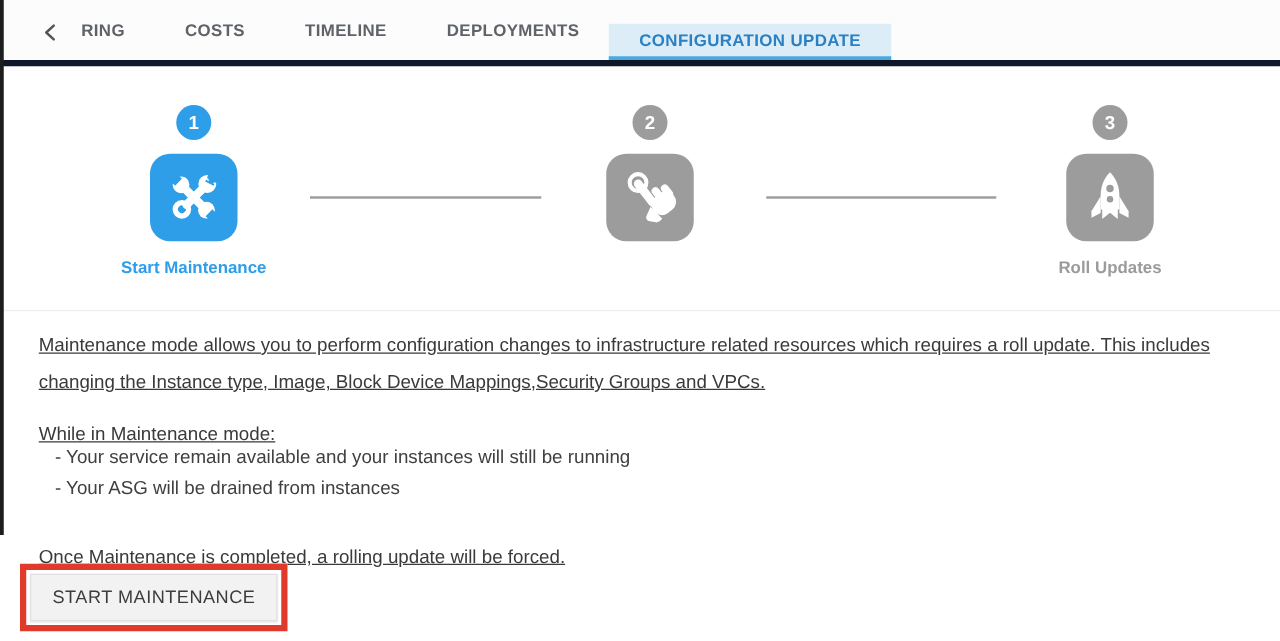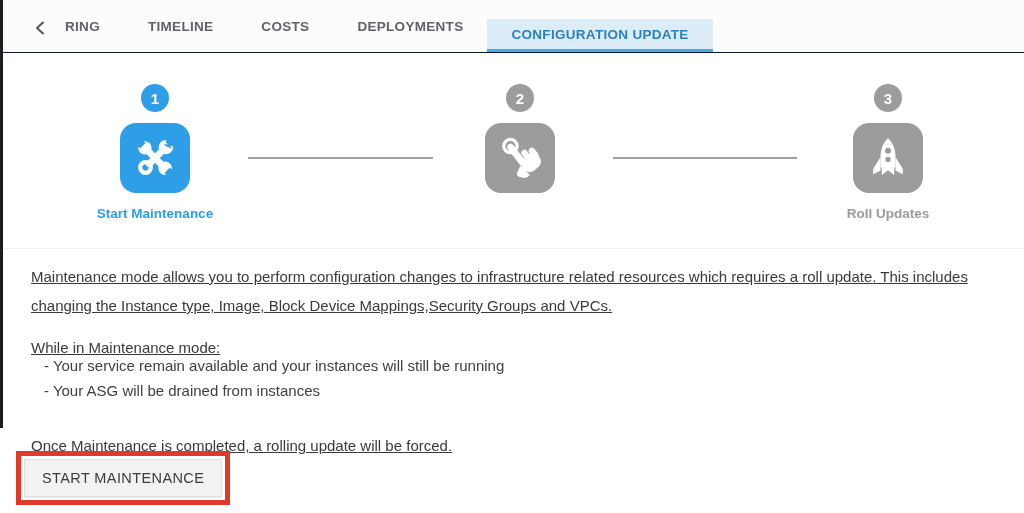--- a/index.html
+++ b/index.html
@@ -11,21 +11,21 @@
     color:#3c3c3c;
   }
   .screen-edge {
     position:absolute; left:0; top:0; width:3px; height:428px;
     background:#1d1d1d; z-index:50;
   }
   
   .tabbar {
     position:absolute; left:0; top:0; width:1024px; height:53px;
     background:#fcfcfc;
-    border-bottom:1px solid #0f172a;
+    border-bottom:5px solid #0f172a;
     display:flex; align-items:stretch;
     padding-top:3px;
   }
   .nav-chevron {
     align-self:center; width:18px; height:18px;
     display:flex; align-items:center; justify-content:center;
     cursor:pointer; flex:0 0 auto;
   }
   .nav-chevron.left { margin-left:31px; margin-right:4px; }
   .nav-chevron.right { margin-left:auto; margin-right:14px; }
@@ -113,22 +113,22 @@
 
 <div class="screen-edge"></div>
 
 <div class="tabbar">
   <div class="nav-chevron left">
     <svg width="12" height="14" viewBox="0 0 12 14">
         <polyline points="9,1.5 3,7 9,12.5" fill="none" stroke="#555" stroke-width="2" stroke-linecap="round" stroke-linejoin="round"></polyline>
       </svg>
   </div>
   <div class="tab first">RING</div>
+  <div class="tab">COSTS</div>
   <div class="tab">TIMELINE</div>
-  <div class="tab">COSTS</div>
   <div class="tab">DEPLOYMENTS</div>
   <div class="tab active">CONFIGURATION UPDATE</div>
   <div class="nav-chevron right">
     
   </div>
 </div>
 
 <div class="stepper">
 
   <div class="step s1 blue">

